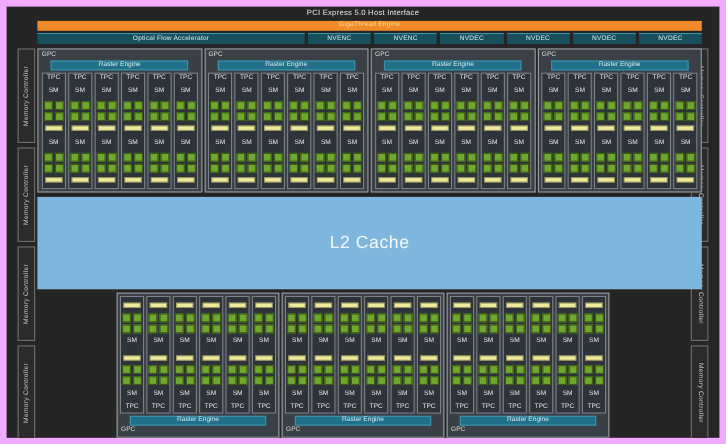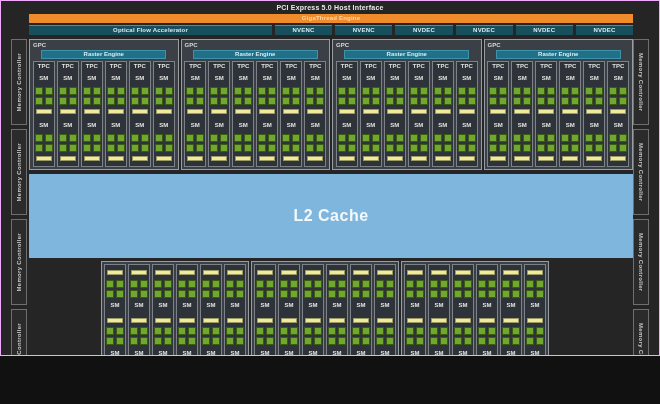--- a/index.html
+++ b/index.html
@@ -1,20 +1,19 @@
 <!DOCTYPE html>
 <html><head>
 <meta charset="utf-8">
 <style>
   html,body{margin:0;padding:0;background:#111;}
   #stage{
-    position:relative;width:660px;height:356px;box-sizing:border-box;
-    background:#252525;border:1px solid #f0abfc;overflow:hidden;
+    position:relative;width:660px;height:404px;box-sizing:border-box;
+    background:#252525;border:6px solid #f0abfc;overflow:hidden;
     font-family:"Liberation Sans","DejaVu Sans",sans-serif;
-    font-weight:bold;
     -webkit-font-smoothing:antialiased;
   }
   .abs{position:absolute;}
   
   #pci-bar{top:1px;left:0;width:100%;height:11px;line-height:11px;text-align:center;
     font-size:7px;color:#e7e7e7;letter-spacing:.2px;}
   #gigathread-bar{top:13px;left:28px;width:604px;height:9px;background:#f08b2b;
     line-height:9px;text-align:center;font-size:6px;color:#ffd9a6;letter-spacing:.2px;}
   #media-row{top:24px;left:28px;width:604px;height:10px;display:flex;gap:3px;}
   .teal-box{box-sizing:border-box;background:#174f5d;border-top:1px solid #3e93a8;

